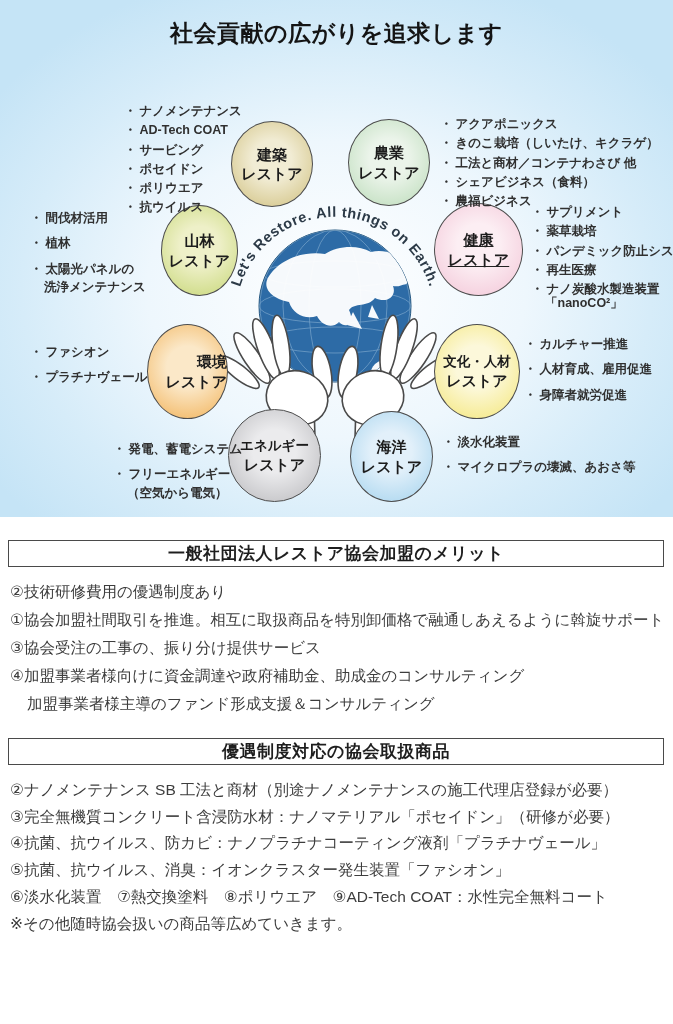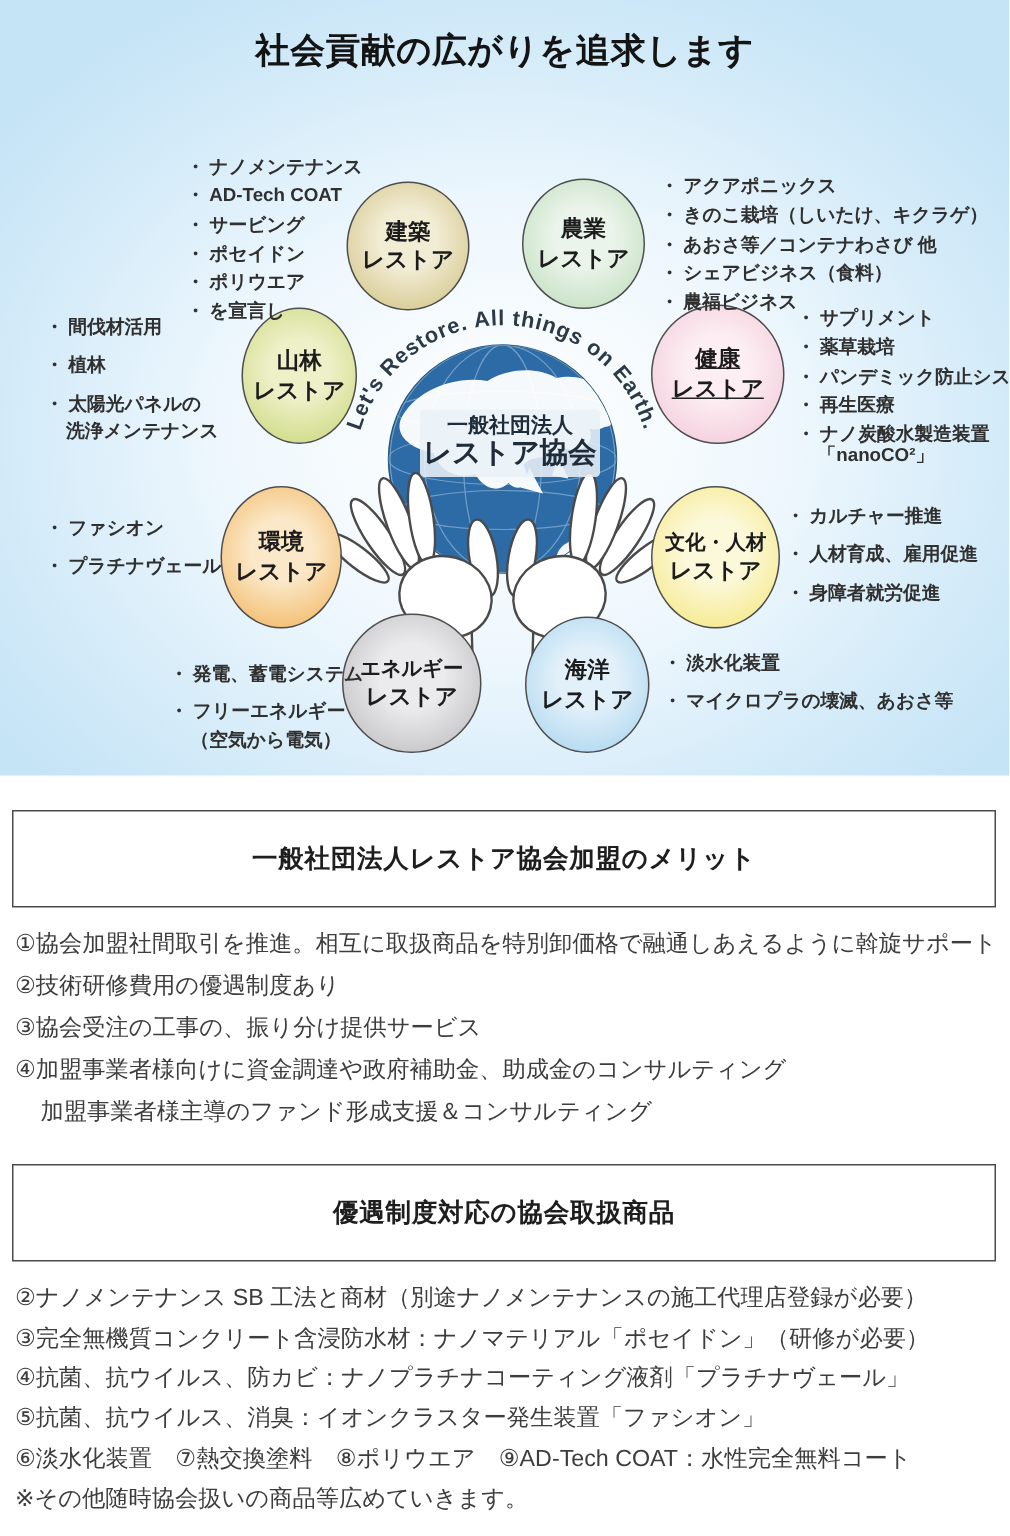--- a/index.html
+++ b/index.html
@@ -54,21 +54,21 @@
   .bl2{left:440px;top:28px}
   .bl3{left:30px;top:122px}
   .bl4{left:531px;top:116px}
   .bl5{left:30px;top:256px}
   .bl6{left:524px;top:248px}
   .bl7{left:113px;top:353px}
   .bl8{left:442px;top:346px}
   
   .panel {
     margin:23px 9px 0 8px; border:1.5px solid #4a4a4a;
-    padding:20px 4px; text-align:center;
+    padding:1px 4px; text-align:center;
   }
   .panel + .plain-list { margin-top:15px; }
   .panel .phead { font-size:17px; font-weight:bold; color:#1e1e1e; letter-spacing:0.5px; }
   .plain-list { margin:15px 6px 0 10px; font-size:15.5px; color:#3d3d3d; }
   .plain-list .row { margin-bottom:7px; line-height:1.35; }
   .plain-list .row.indent { padding-left:17px; }
   .plain-list.compact .row { margin-bottom:6px; }
 </style>
 </head>
 <body>
@@ -124,42 +124,38 @@
         </g>
         <use href="#handR" transform="translate(260 0) scale(-1 1)"></use>
       </g>
 
       <path id="sloganArc" d="M 34,152 A 99,99 0 1 1 226,152" fill="none"></path>
       <text font-size="14.5" font-weight="bold" fill="#2c3a47" letter-spacing="0.6" font-family="Liberation Sans, DejaVu Sans, sans-serif">
         <textPath href="#sloganArc" startOffset="50%" text-anchor="middle">Let's Restore. All things on Earth.</textPath>
       </text>
     </svg>
 
-    <div class="center-label">
-      <div class="cl1">一般社団法人</div>
-      <div class="cl2">レストア協会</div>
-    </div>
 
     <div class="node n1" style="background: radial-gradient(circle at 50% 45%, rgb(241, 236, 212) 0%, rgb(241, 236, 212) 32%, rgb(217, 204, 150) 80%);">
       <div class="nl1">建築</div>
       <div class="nl2">レストア</div>
     </div>
     <div class="node n2" style="background: radial-gradient(circle at 50% 45%, rgb(235, 244, 234) 0%, rgb(235, 244, 234) 32%, rgb(200, 226, 198) 80%);">
       <div class="nl1">農業</div>
       <div class="nl2">レストア</div>
     </div>
     <div class="node n3" style="background: radial-gradient(circle at 50% 45%, rgb(238, 240, 200) 0%, rgb(238, 240, 200) 32%, rgb(210, 222, 142) 80%);">
       <div class="nl1">山林</div>
       <div class="nl2">レストア</div>
     </div>
     <div class="node n4" style="background: radial-gradient(circle at 50% 45%, rgb(252, 238, 243) 0%, rgb(252, 238, 243) 32%, rgb(245, 208, 222) 80%); text-decoration: underline;">
       <div class="nl1">健康</div>
       <div class="nl2">レストア</div>
     </div>
-    <div class="node n5" style="background: radial-gradient(circle at 50% 45%, rgb(251, 232, 200) 0%, rgb(251, 232, 200) 32%, rgb(244, 193, 119) 80%);">
+    <div class="node n5" style="background: radial-gradient(circle at 50% 45%, rgb(251, 232, 200) 0%, rgb(251, 232, 200) 32%, rgb(244, 193, 119) 80%); align-items: flex-end;">
       <div class="nl1">環境</div>
       <div class="nl2">レストア</div>
     </div>
     <div class="node n6" style="background: radial-gradient(circle at 50% 45%, rgb(252, 248, 218) 0%, rgb(252, 248, 218) 32%, rgb(246, 235, 147) 80%);">
       <div class="nl1">文化・人材</div>
       <div class="nl2">レストア</div>
     </div>
     <div class="node n7" style="background: radial-gradient(circle at 50% 45%, rgb(235, 235, 237) 0%, rgb(235, 235, 237) 32%, rgb(198, 198, 201) 80%);">
       <div class="nl1">エネルギー</div>
       <div class="nl2">レストア</div>
@@ -185,35 +181,35 @@
         <div class="row">
           <span class="dot">・</span>
           <span>ポセイドン</span>
         </div>
         <div class="row">
           <span class="dot">・</span>
           <span>ポリウエア</span>
         </div>
         <div class="row">
           <span class="dot">・</span>
-          <span>を宣言し</span>
+          <span>抗ウイルス</span>
         </div>
       </div>
     <div class="blist bl2">
         <div class="row">
           <span class="dot">・</span>
           <span>アクアポニックス</span>
         </div>
         <div class="row">
           <span class="dot">・</span>
           <span>きのこ栽培（しいたけ、キクラゲ）</span>
         </div>
         <div class="row">
           <span class="dot">・</span>
-          <span>あおさ等／コンテナわさび 他</span>
+          <span>工法と商材／コンテナわさび 他</span>
         </div>
         <div class="row">
           <span class="dot">・</span>
           <span>シェアビジネス（食料）</span>
         </div>
         <div class="row">
           <span class="dot">・</span>
           <span>農福ビジネス</span>
         </div>
       </div>
@@ -306,22 +302,22 @@
           <span>マイクロプラの壊滅、あおさ等</span>
         </div>
       </div>
   </div>
 </div>
 
 <div class="panel">
   <div class="phead">一般社団法人レストア協会加盟のメリット</div>
 </div>
 <div class="plain-list">
+    <div class="row"><span>②技術研修費用の優遇制度あり</span></div>
     <div class="row"><span>①協会加盟社間取引を推進。相互に取扱商品を特別卸価格で融通しあえるように斡旋サポート</span></div>
-    <div class="row"><span>②技術研修費用の優遇制度あり</span></div>
     <div class="row"><span>③協会受注の工事の、振り分け提供サービス</span></div>
     <div class="row"><span>④加盟事業者様向けに資金調達や政府補助金、助成金のコンサルティング</span></div>
     <div class="row indent"><span>加盟事業者様主導のファンド形成支援＆コンサルティング</span></div>
   </div>
 
 <div class="panel">
   <div class="phead">優遇制度対応の協会取扱商品</div>
 </div>
 <div class="plain-list compact">
     <div class="row"><span>②ナノメンテナンス SB 工法と商材（別途ナノメンテナンスの施工代理店登録が必要）</span></div>

